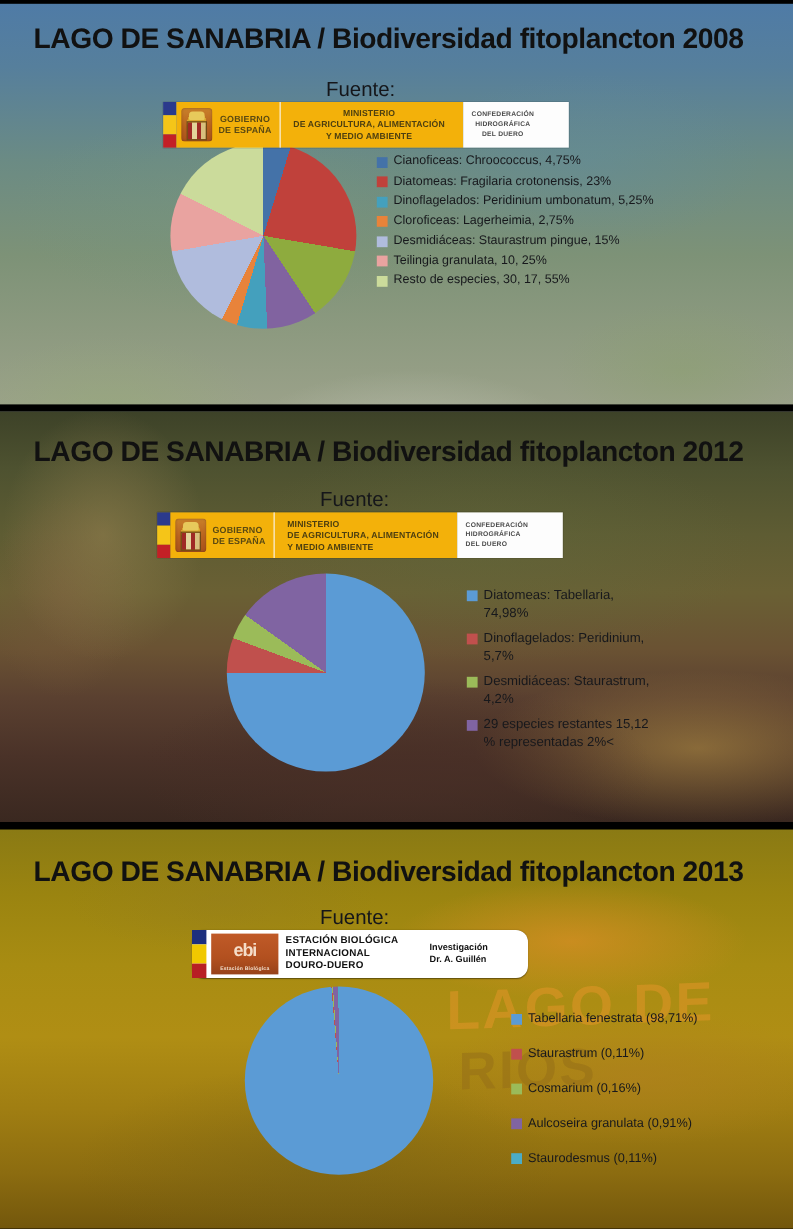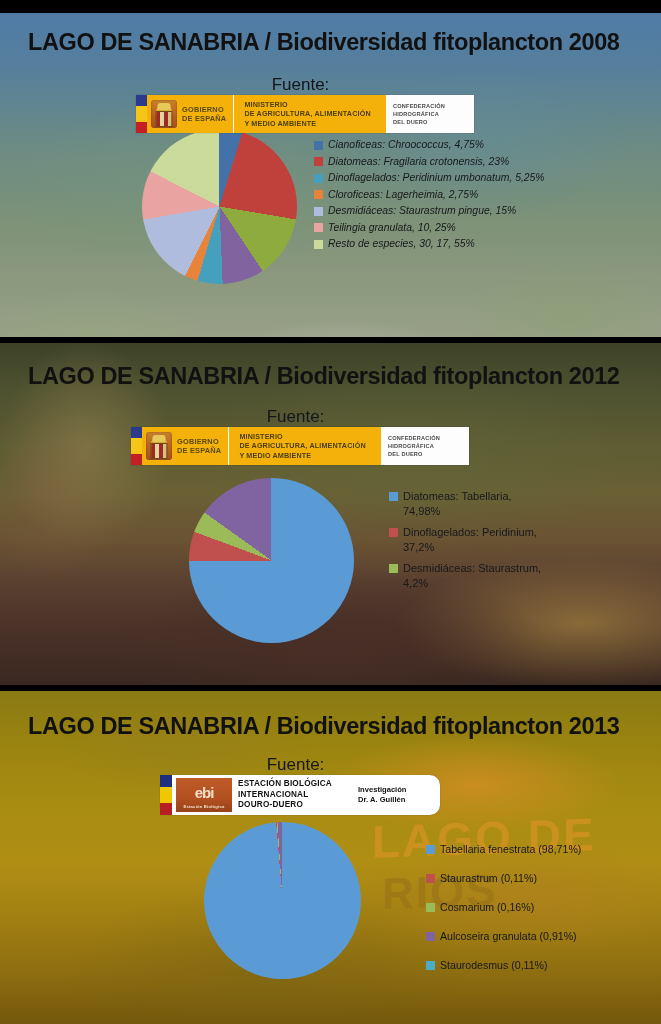--- a/index.html
+++ b/index.html
@@ -290,21 +290,21 @@
     flex: 0 0 9px;
     margin-right: 5px;
   }
   .legend-text {
     font-family: "Liberation Sans", sans-serif;
     color: #17181c;
     white-space: pre-line;
   }
 
   
-  .legend-2008 .legend-item { margin-bottom: 4.5px; font-style: italic; }
+  .legend-2008 .legend-item { margin-bottom: 4.5px; }
   .legend-2008 .legend-text { font-size: 10.4px; line-height: 12px; }
   .legend-2008 .swatch { margin-top: 1.5px; }
 
   .legend-2012 .legend-item { margin-bottom: 7px; }
   .legend-2012 .legend-text { font-size: 11px; line-height: 14.5px; }
   .legend-2012 .swatch { margin-top: 2.5px; }
 
   .legend-2013 .legend-item { margin-bottom: 16px; padding-left: 26px; }
   .legend-2013 .legend-text { font-size: 10.6px; line-height: 13px; }
   .legend-2013 .swatch { margin-top: 1.5px; }
@@ -315,21 +315,21 @@
     width: 661px;
     background: #000;
     z-index: 6;
   }
 </style>
 </head>
 <body>
 
 <div class="poster">
 
-  <div class="panel" id="panel-2008" style="top:13px; height:437px;">
+  <div class="panel" id="panel-2008" style="top:3px; height:437px;text-align:center;">
     <div class="panel-bg bg-2008"></div>
     <div class="panel-inner">
       <div class="title" style="left:28px; top:16px;">LAGO DE SANABRIA / Biodiversidad fitoplancton 2008</div>
 
       <div class="fuente-row" style="left:136px; top:62px;">
         <span class="fuente-label">Fuente:</span>
         <div class="gob-banner" style="width:338px;">
           <div class="flag-strip">
             <i class="fr"></i>
               <i class="fy"></i>
@@ -437,26 +437,31 @@
 
       <div class="legend legend-2012" id="legend-2012" style="left:389px; top:146px; width:260px;">
           <div class="legend-item">
             <span class="swatch" style="background: rgb(91, 155, 213);"></span>
             <span class="legend-text">Diatomeas: Tabellaria,
 74,98%</span>
           </div>
           <div class="legend-item">
             <span class="swatch" style="background: rgb(192, 80, 77);"></span>
             <span class="legend-text">Dinoflagelados: Peridinium,
-37,2%</span>
+5,7%</span>
           </div>
           <div class="legend-item">
             <span class="swatch" style="background: rgb(155, 187, 89);"></span>
             <span class="legend-text">Desmidiáceas: Staurastrum,
 4,2%</span>
+          </div>
+          <div class="legend-item">
+            <span class="swatch" style="background: rgb(128, 100, 162);"></span>
+            <span class="legend-text">29 especies restantes 15,12
+% representadas 2%&lt;</span>
           </div>
         </div>
     </div>
   </div>
 
   <div class="divider" style="top:685px; height:6px;"></div>
 
   <div class="panel" id="panel-2013" style="top:691px; height:333px;">
     <div class="panel-bg bg-2013"></div>
     <div class="ghost-text ghost-a">LAGO DE</div>

